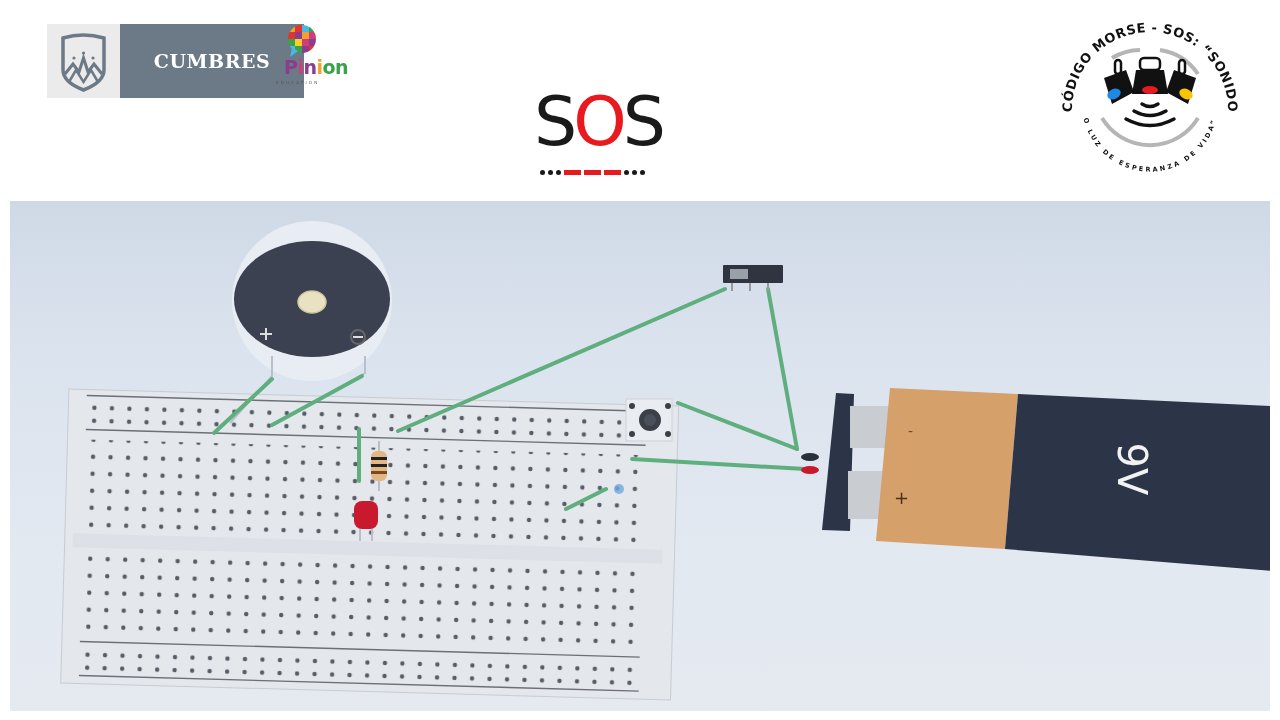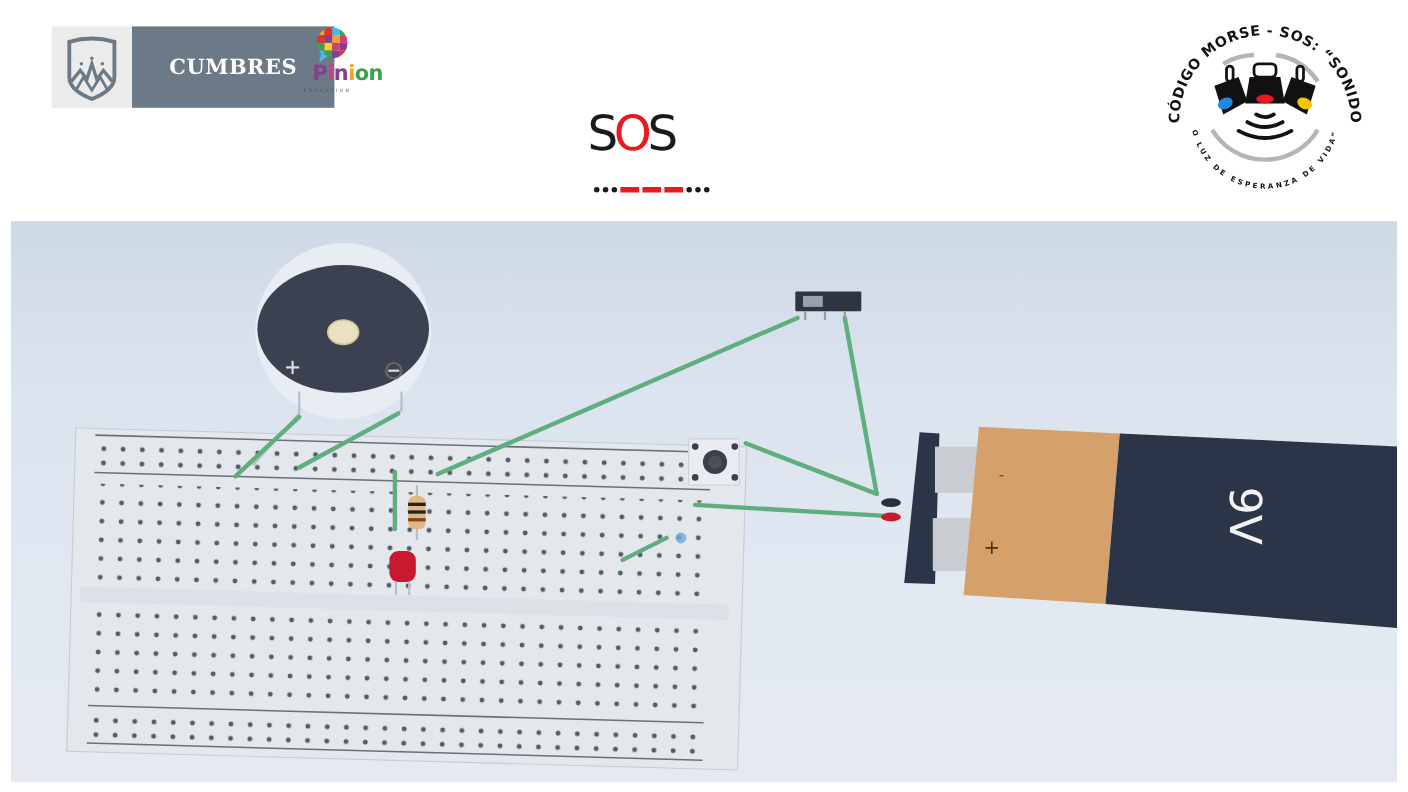--- a/index.html
+++ b/index.html
@@ -25,21 +25,21 @@
     font-weight: bold; font-size: 19px; letter-spacing: -0.5px; margin-left: 16px;
   }
   #pinion .sub {
     position: absolute; left: 14px; top: 56px; font-size: 4px; letter-spacing: 2.2px; color: #555;
   }
 
   
   #sos { left: 528px; top: 84px; width: 150px; height: 100px; }
   #sos .word {
     position: absolute; left: 6px; top: 0; font-family: "DejaVu Sans", sans-serif;
-    font-size: 44px; letter-spacing: -4px; color: #1a1a1a; line-height: 76px;
+    font-size: 68px; letter-spacing: -4px; color: #1a1a1a; line-height: 76px;
   }
   #sos .word .o { color: #e8191f; }
   #sos .morse { position: absolute; left: 12px; top: 86px; display: flex; align-items: center; gap: 3px; }
   #sos .dot { width: 5px; height: 5px; border-radius: 50%; background: #1a1a1a; }
   #sos .dash { width: 17px; height: 5px; background: #e8191f; }
 
   
   #badge { left: 1052px; top: 14px; width: 196px; height: 160px; }
 
   

